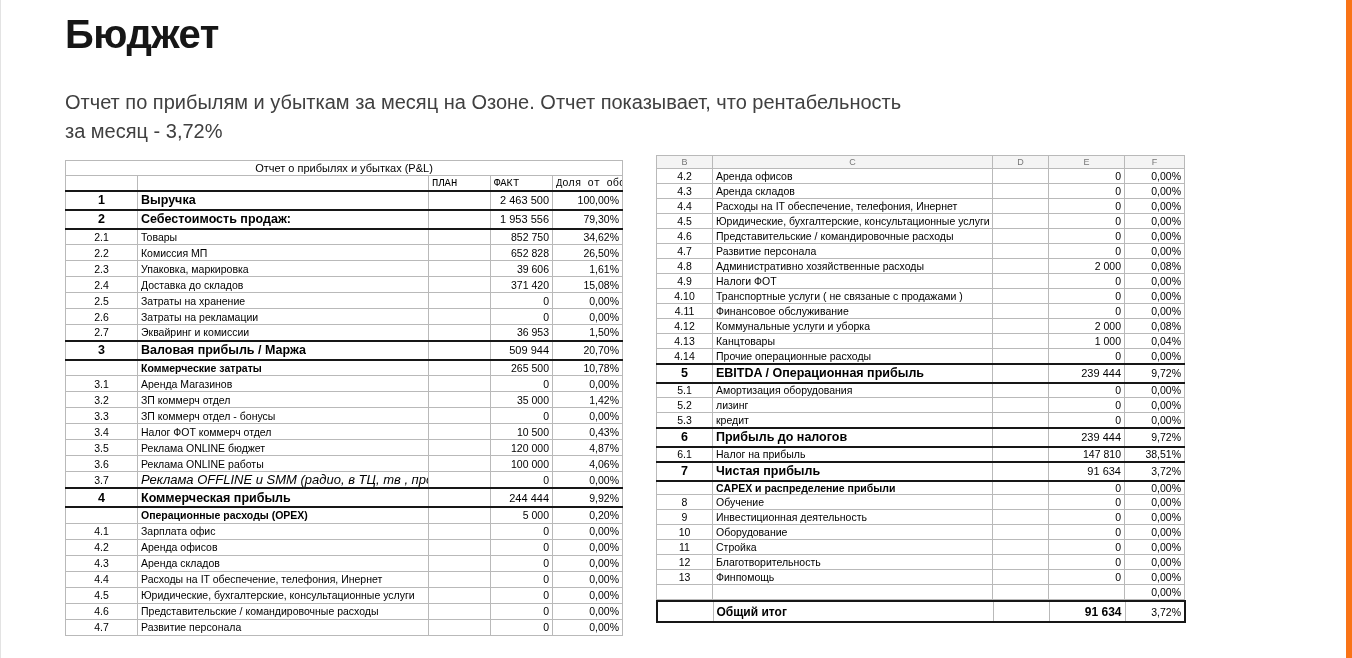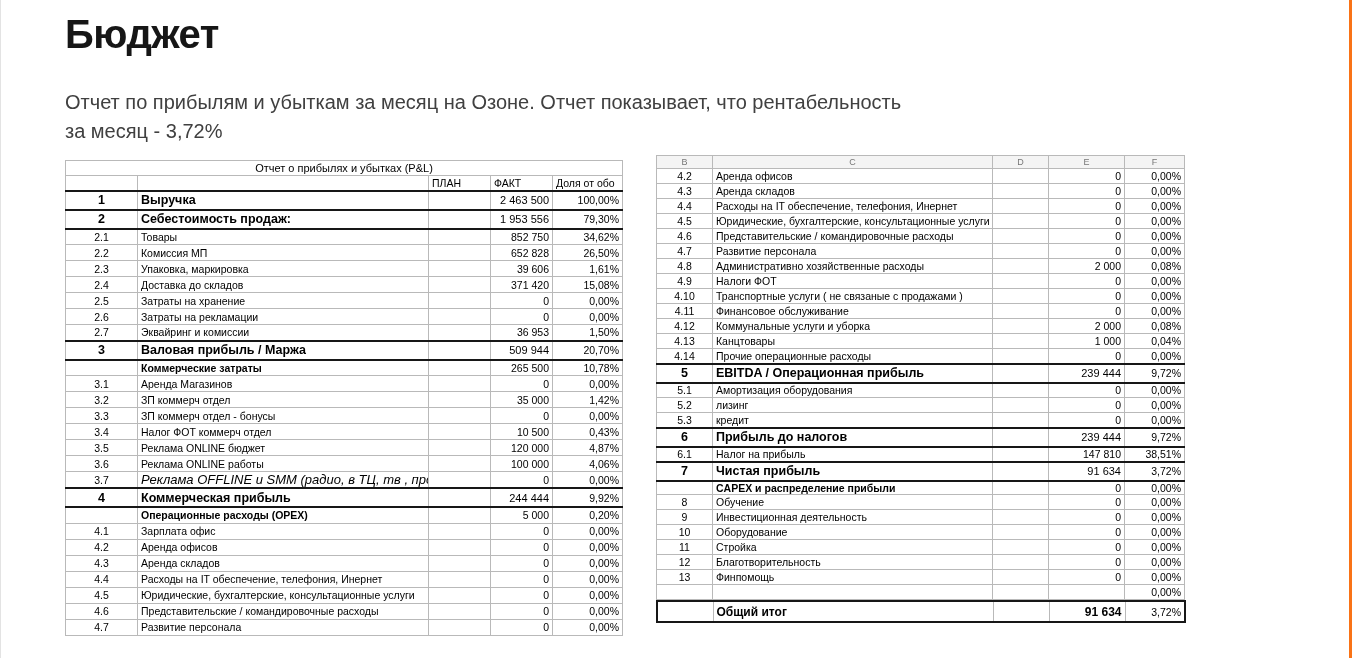--- a/index.html
+++ b/index.html
@@ -3,21 +3,21 @@
 <meta charset="utf-8">
 <style>
   * { margin:0; padding:0; box-sizing:border-box; }
   html,body { background:#ffffff; }
   body {
     width:1352px; height:658px; position:relative; overflow:hidden;
     font-family:"Liberation Sans", sans-serif; color:#1a1a1a;
   }
   .canvas {
     position:absolute; inset:0;
-    border-left:1px solid #e3e3e3; border-right:3px solid #f97316;
+    border-left:1px solid #e3e3e3; border-right:6px solid #f97316;
     background:#fff;
   }
   .page-title {
     position:absolute; left:64px; top:12px;
     font-size:40px; font-weight:700; color:#161616; letter-spacing:-0.5px;
   }
   .page-desc {
     position:absolute; left:64px; top:88px;
     font-size:20px; line-height:29px; color:#404040; font-weight:400;
   }
@@ -25,21 +25,21 @@
   .sheet { position:absolute; background:#fff; color:#000; }
   .sheet table { border-collapse:collapse; table-layout:fixed; width:100%; }
   .sheet td, .sheet th {
     border:1px solid #b9b9b9; overflow:hidden; white-space:nowrap;
     padding:0 3px; font-weight:400; vertical-align:middle;
   }
   .sheet-left  { left:64px;  top:160px; width:557px; }
   .sheet-right { left:655px; top:155px; width:528px; }
 
   .tbl-title { font-weight:700; font-size:11px; text-align:center; height:15px; }
-  .colhead   { font-weight:700; font-size:10.5px; text-align:left; height:15px; }
+  .colhead   { font-weight:700; font-size:10.5px; text-align:left; height:15px;font-family:Liberation Mono, monospace; }
   .letter    { font-size:9px; color:#777; background:#f4f4f4; height:13px; text-align:center; font-weight:400; }
 
   .row.sub td     { height:15px; font-size:10.5px; }
   .sheet-left .row.sub td, .sheet-left .row.subhead td { height:16px; }
   .row.subhead td { height:14px; font-size:10.5px; }
   .row.subhead .col-name { font-weight:700; }
   .row.section td {
     height:19px; border-top:2px solid #171717; border-bottom:2px solid #171717;
   }
   .row.section .col-num, .row.section .col-name { font-size:12.5px; font-weight:700; }

